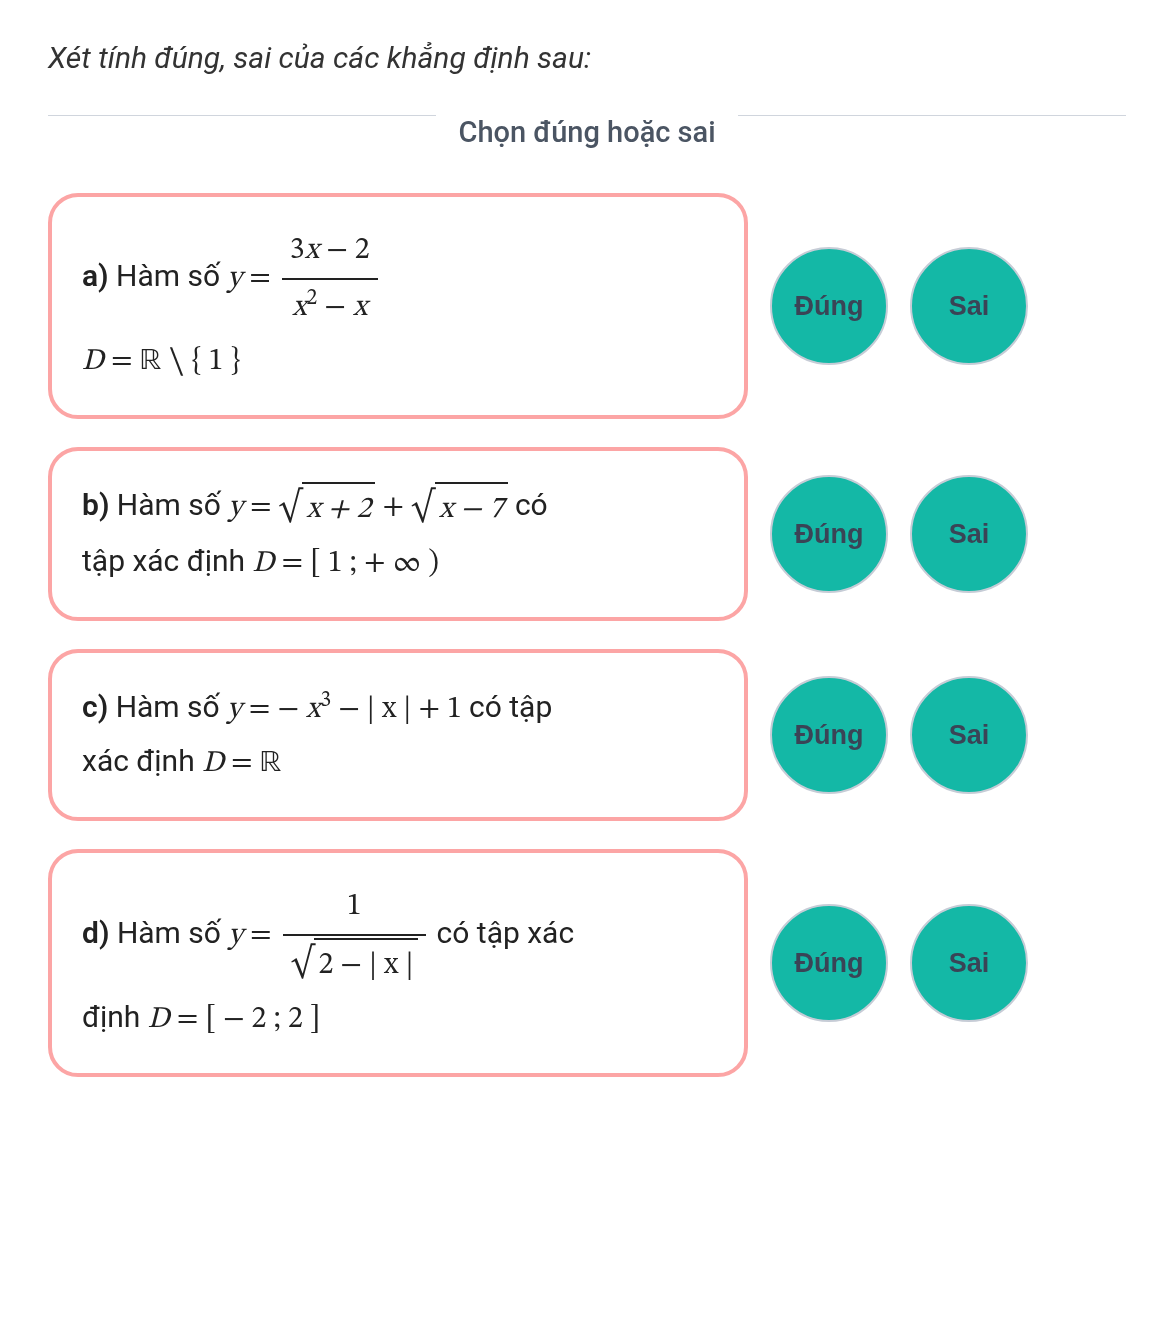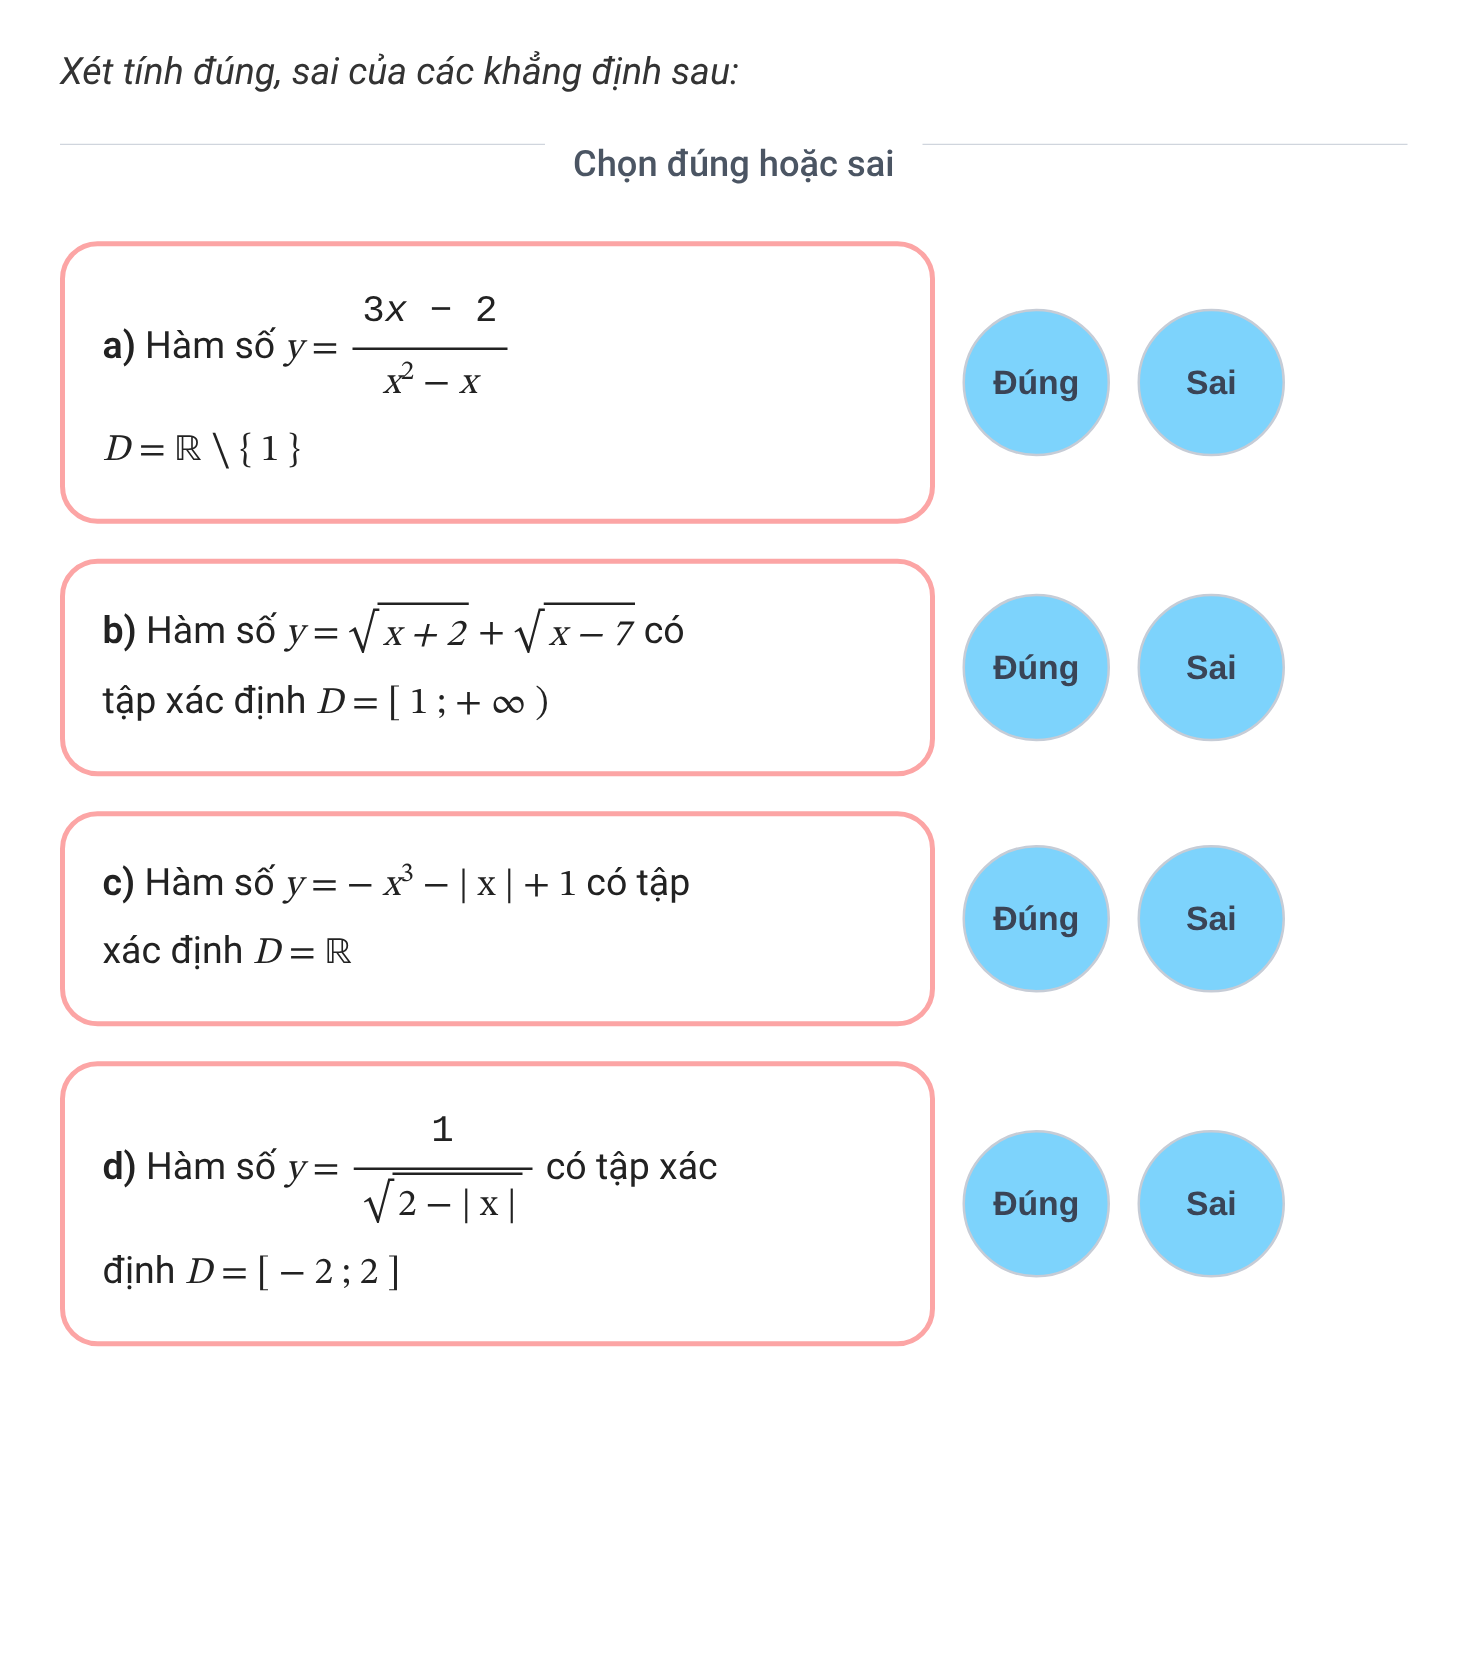--- a/index.html
+++ b/index.html
@@ -55,21 +55,21 @@
       padding: 28px 30px;
       font-size: 30px;
       color: #222;
       line-height: 1.7;
     }
     .circle-btn {
       width: 118px;
       height: 118px;
       border-radius: 50%;
       border: 2px solid #c6ccd6;
-      background: #7dd3fc;
+      background: #14b8a6;
       display: flex;
       align-items: center;
       justify-content: center;
       font-size: 27px;
       font-weight: 600;
       color: #3a4456;
       cursor: pointer;
       flex-shrink: 0;
     }
     
@@ -83,21 +83,20 @@
     .frac {
       display: inline-block;
       vertical-align: middle;
       text-align: center;
       position: relative;
       margin: 0 4px;
     }
     .frac .num {
       display: block;
       padding: 0 8px 2px 8px;
-      font-family: Liberation Mono, monospace;
     }
     .frac .den {
       display: block;
       border-top: 2px solid #222;
       padding: 2px 8px 0 8px;
     }
     .sup {
       font-size: 0.72em;
       vertical-align: super;
       line-height: 0;

